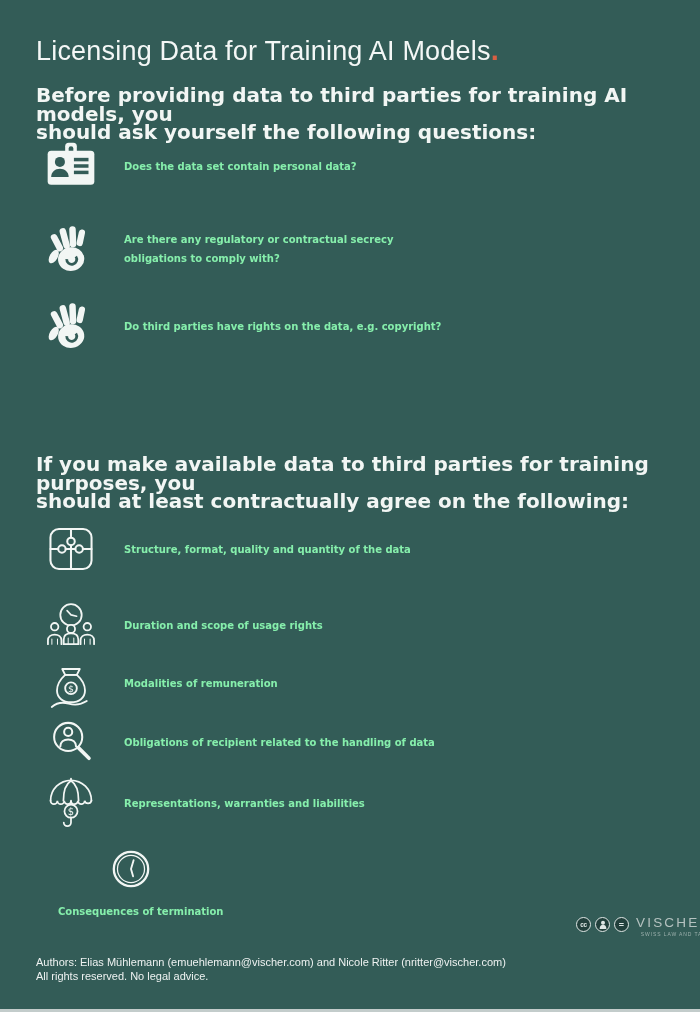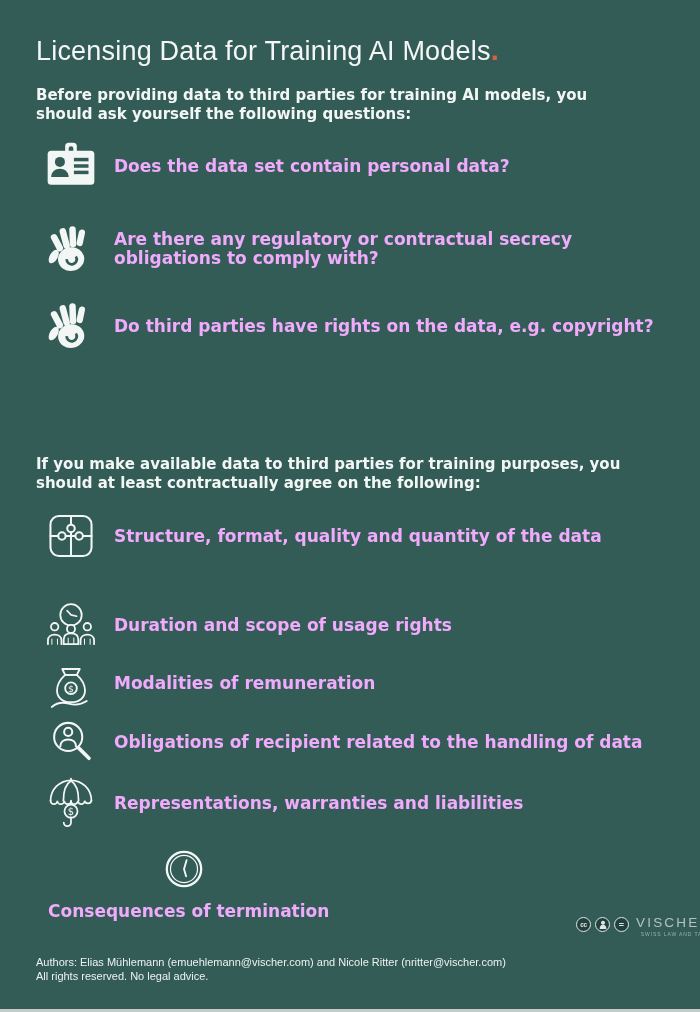--- a/index.html
+++ b/index.html
@@ -10,35 +10,35 @@
     font-family:"DejaVu Sans", sans-serif; color:#f2f6f4;padding-left:30px;
   }
   .page-title {
     position:absolute; left:36px; top:34px;
     font-family:"Liberation Sans", sans-serif;
     font-size:27px; font-weight:400; color:#f4f7f6; letter-spacing:0.2px;
   }
   .page-title .dot { color:#d95f43; font-weight:700; font-size:29px; }
   .intro {
     position:absolute; left:36px;
-    font-size:15px; font-weight:700; line-height:18.5px;
+    font-size:20px; font-weight:700; line-height:18.5px;
     white-space:pre-line; color:#f2f6f4;
   }
   #intro1 { top:86px; }
   #intro2 { top:455px; }
   .row {
     position:absolute; left:38px; display:flex; align-items:center;
   }
   .icon-box {
     width:66px; display:flex; justify-content:center; align-items:center;
     flex:0 0 66px;
   }
   .row-text {
-    margin-left:10px; font-size:17px; font-weight:700; line-height:19px;
-    white-space:pre-line; color:#f0abfc; max-width:540px;
+    margin-left:20px; font-size:10px; font-weight:700; line-height:19px;
+    white-space:pre-line; color:#86efac; max-width:540px;
   }
   .footer-left {
     position:absolute; left:36px; top:956px;
     font-family:"Liberation Sans", sans-serif;
     font-size:11px; line-height:13.5px; color:#eef2f1; width:530px;
   }
   .cc-badges {
     position:absolute; left:576px; top:917px; display:flex; gap:4px; align-items:center;
   }
   .cc-badge {
@@ -123,21 +123,21 @@
         </g>
       </svg>
     </div>
     <div class="row-text">Do third parties have rights on the data, e.g. copyright?</div>
   </div>
 
 
   <div class="intro" id="intro2">If you make available data to third parties for training purposes, you
 should at least contractually agree on the following:</div>
 
-  <div class="row" style="top:503px;height:66px;">
+  <div class="row" style="top:516px;height:66px;">
     <div class="icon-box">
       <svg width="58" height="58" viewBox="0 0 48 48" fill="none" stroke="#f2f6f4" stroke-width="1.7" stroke-linecap="round">
         <rect x="7" y="7.5" width="34" height="33" rx="7"></rect>
         <path d="M24 7.5V14.5 M24 21V40.5"></path>
         <circle cx="24" cy="17.75" r="3.1"></circle>
         <path d="M7 24h6.4 M19.6 24h7.9 M33.9 24h7.1"></path>
         <circle cx="16.5" cy="24" r="3.1"></circle>
         <circle cx="30.75" cy="24" r="3.1"></circle>
       </svg>
     </div>

